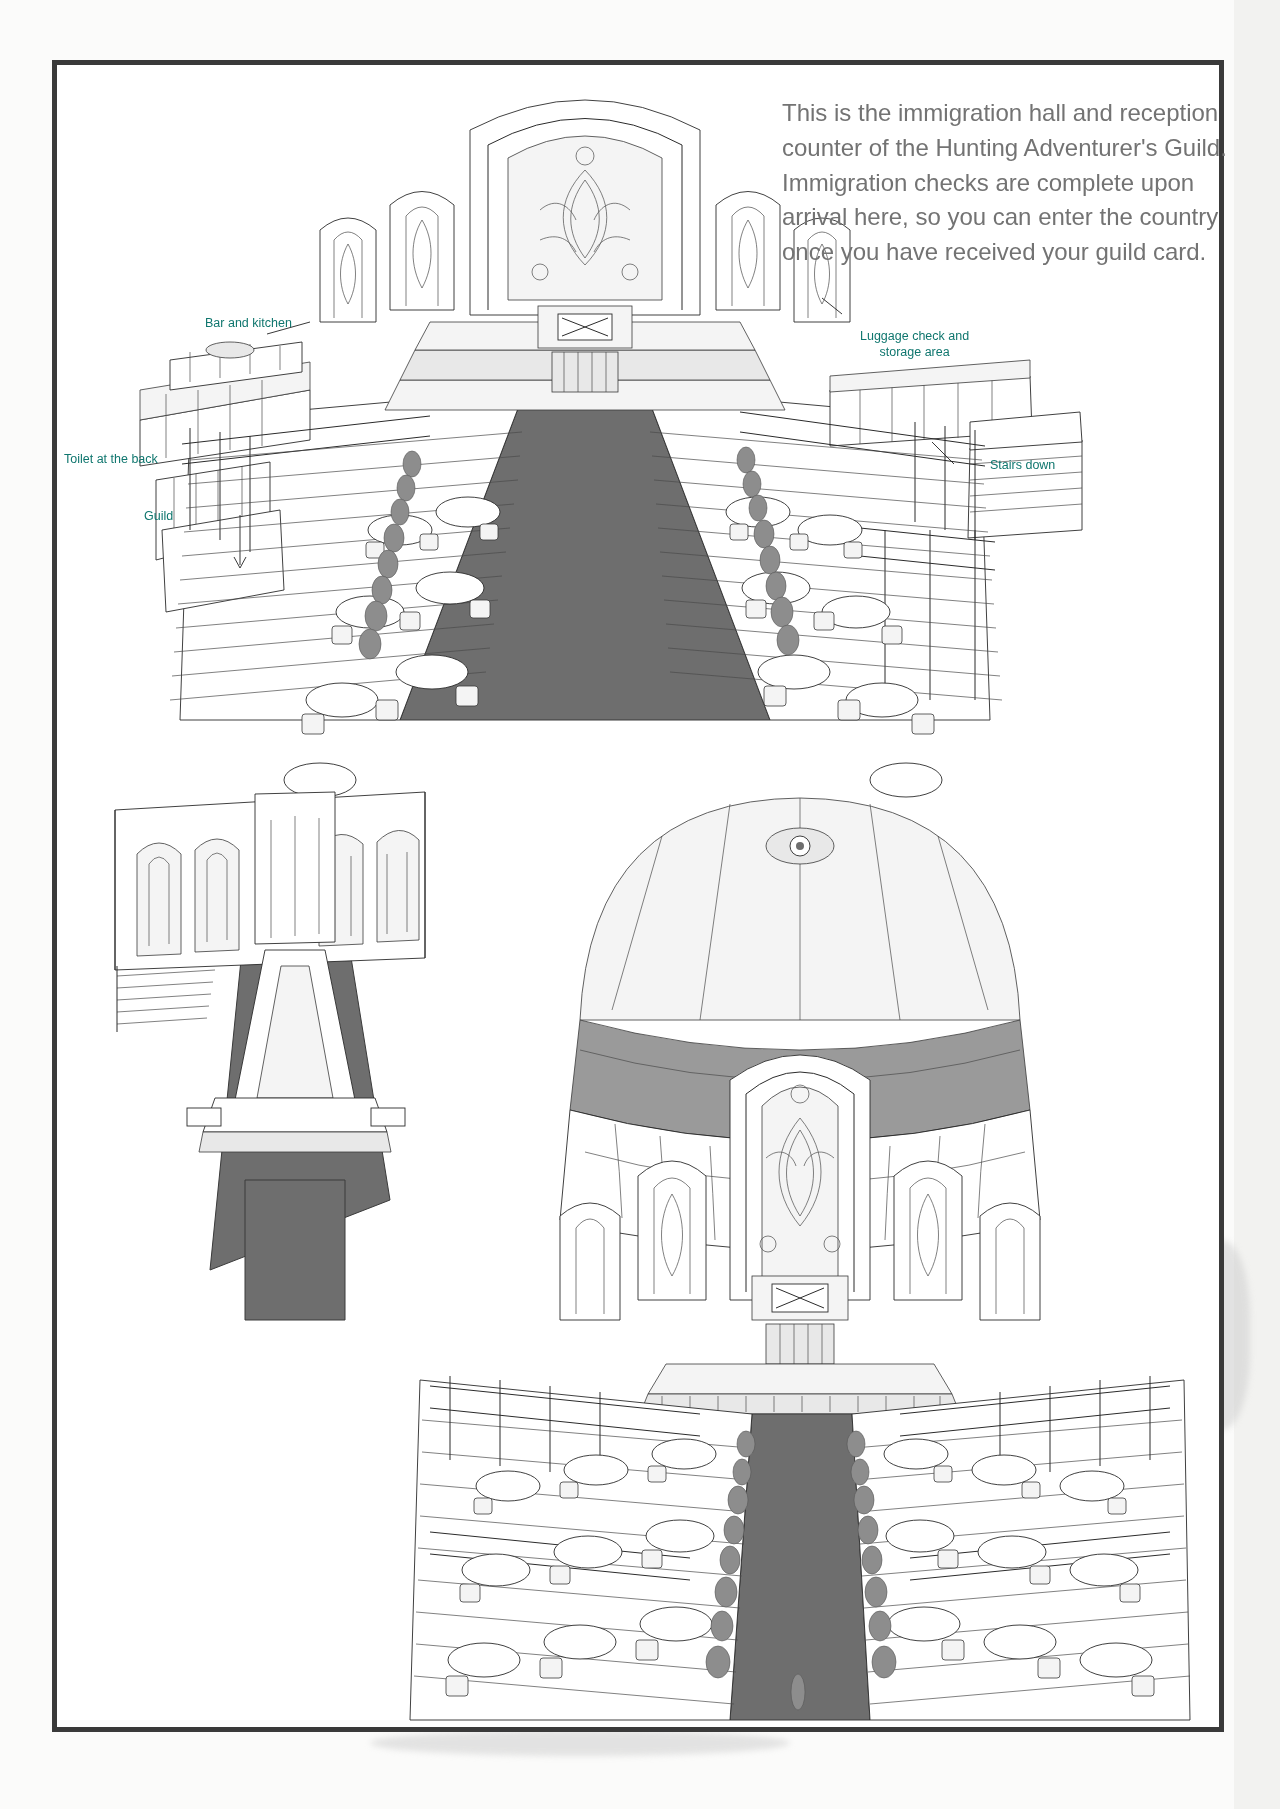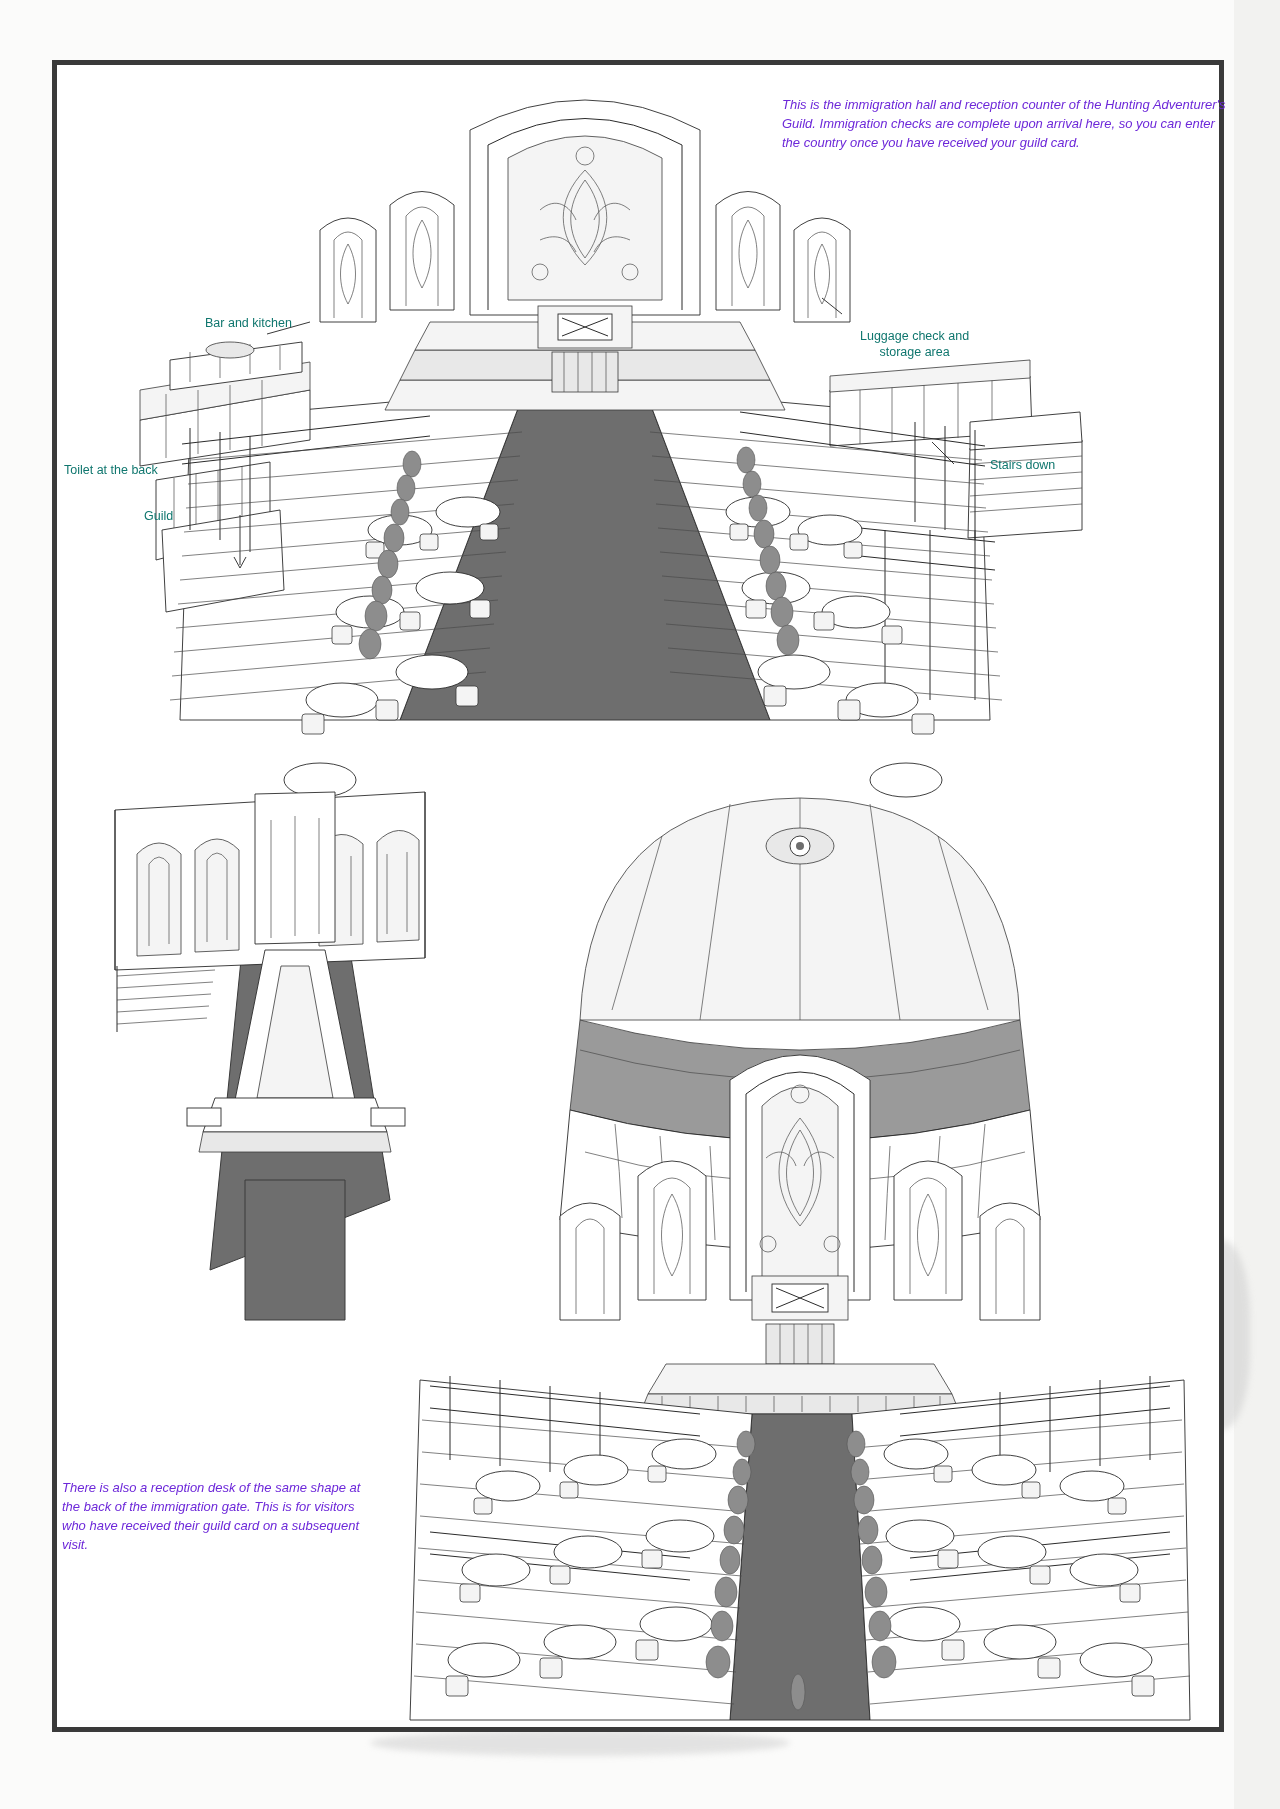--- a/index.html
+++ b/index.html
@@ -42,38 +42,37 @@
     position: absolute;
     background: #cfcfcf;
     opacity: .55;
     filter: blur(3px);
     pointer-events: none;
   }
 
   
   .note {
     position: absolute;
-    font-size: 13px;
+    font-size: 24px;
     line-height: 1.45;
-    color: #6d28d9;
+    color: #737373;
     white-space: pre-line;
-    font-style: italic;
   }
   .note-top { left: 782px; top: 96px; width: 452px; }
   .note-bottom { left: 62px; top: 1479px; width: 320px; }
 
   .caption {
     position: absolute;
     font-size: 12.5px;
     line-height: 1.3;
     color: #0f766e;
     white-space: pre-line;
   }
   .cap-bar { left: 205px; top: 315px; }
-  .cap-toilet { left: 64px; top: 462px; }
+  .cap-toilet { left: 64px; top: 451px; }
   .cap-down { left: 144px; top: 508px; }
   .cap-luggage { left: 860px; top: 328px; text-align: center; }
   .cap-stairs { left: 990px; top: 457px; }
 
   
   .fig {
     position: absolute;
   }
   #fig-top { left: 70px; top: 60px; width: 1030px; height: 720px; }
   #fig-mid { left: 95px; top: 780px; width: 420px; height: 560px; }
@@ -492,21 +491,20 @@
     </svg>
   </div>
 
   <svg class="fig" style="left:52px; top:60px; width:1172px; height:1672px;">
     <path class="leader" d="M215,274 L258,262"></path>
     <path class="leader" d="M790,254 L770,238"></path>
     <path class="leader" d="M902,404 L880,382"></path>
   </svg>
 
   <div class="note note-top">This is the immigration hall and reception counter of the Hunting Adventurer's Guild. Immigration checks are complete upon arrival here, so you can enter the country once you have received your guild card.</div>
-  <div class="note note-bottom">There is also a reception desk of the same shape at the back of the immigration gate. This is for visitors who have received their guild card on a subsequent visit.</div>
 
   <div class="caption cap-bar">Bar and kitchen</div>
   <div class="caption cap-toilet">Toilet at the back</div>
   <div class="caption cap-down">Guild</div>
   <div class="caption cap-luggage">Luggage check and
 storage area</div>
   <div class="caption cap-stairs">Stairs down</div>
 </div>
 
 </body></html>

